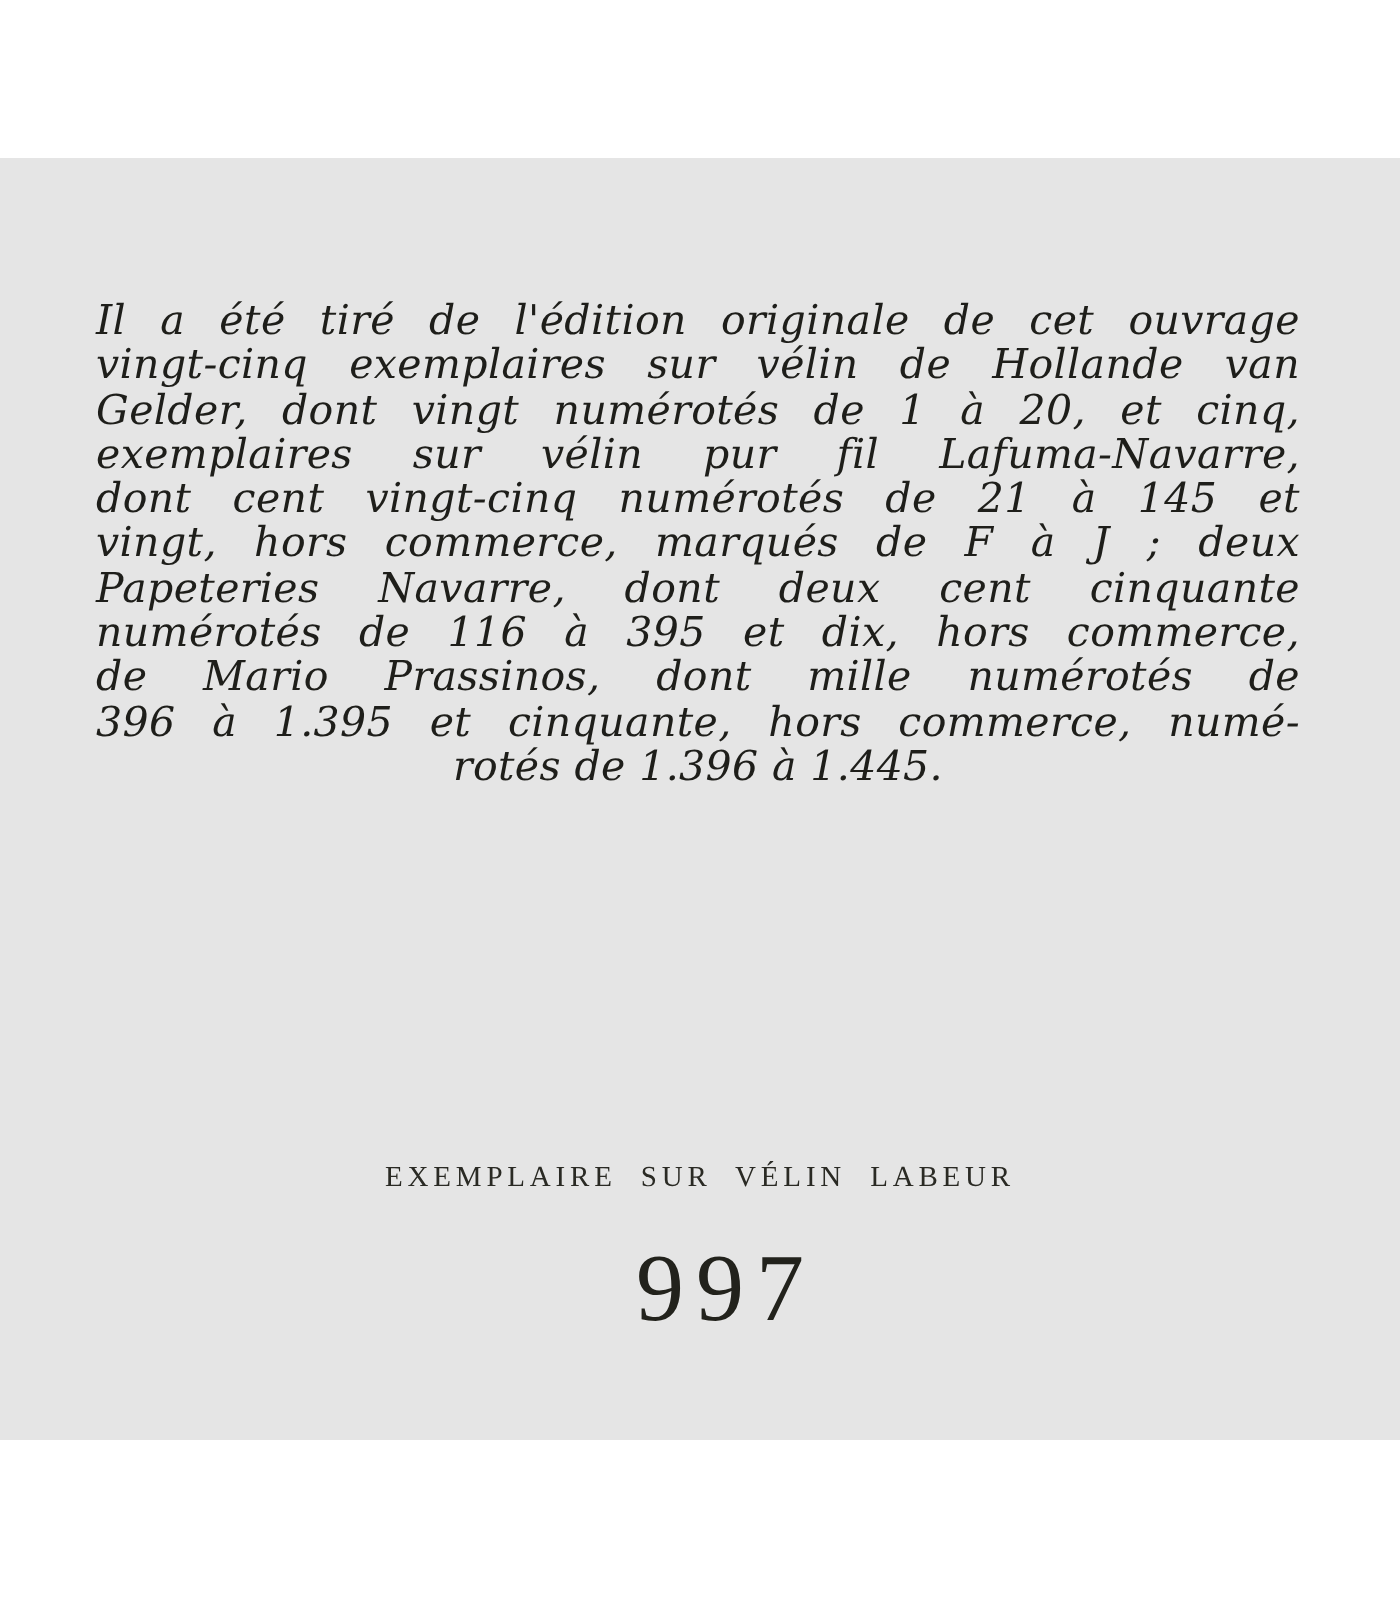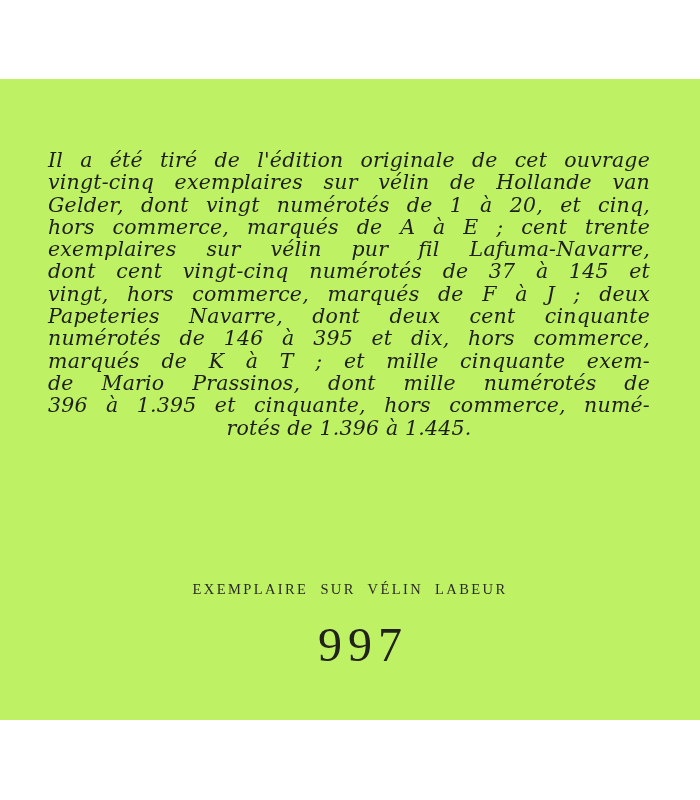--- a/index.html
+++ b/index.html
@@ -12,21 +12,21 @@
       height: 800px;
       position: relative;
       overflow: hidden;
     }
     .page {
       position: absolute;
       left: 0;
       top: 79px;
       width: 700px;
       height: 641px;
-      background: #bef264;
+      background: #e5e5e5;
     }
     .justification {
       position: absolute;
       left: 48px;
       top: 70px;
       width: 602px;
       font-family: "DejaVu Serif", "Liberation Serif", serif;
       font-style: italic;
       font-size: 20.5px;
       color: #1e1e1a;
@@ -70,27 +70,25 @@
     }
   </style>
 </head>
 <body>
 
 <div class="page">
   <div class="justification">
     <span class="line">Il a été tiré de l'édition originale de cet ouvrage</span>
     <span class="line">vingt-cinq exemplaires sur vélin de Hollande van</span>
     <span class="line">Gelder, dont vingt numérotés de 1 à 20, et cinq,</span>
-    <span class="line">hors commerce, marqués de A à E ; cent trente</span>
     <span class="line">exemplaires sur vélin pur fil Lafuma-Navarre,</span>
-    <span class="line">dont cent vingt-cinq numérotés de 37 à 145 et</span>
+    <span class="line">dont cent vingt-cinq numérotés de 21 à 145 et</span>
     <span class="line">vingt, hors commerce, marqués de F à J ; deux</span>
     <span class="line">Papeteries Navarre, dont deux cent cinquante</span>
-    <span class="line">numérotés de 146 à 395 et dix, hors commerce,</span>
-    <span class="line">marqués de K à T ; et mille cinquante exem-</span>
+    <span class="line">numérotés de 116 à 395 et dix, hors commerce,</span>
     <span class="line">de Mario Prassinos, dont mille numérotés de</span>
     <span class="line">396 à 1.395 et cinquante, hors commerce, numé-</span>
     <span class="line last">rotés de 1.396 à 1.445.</span>
   </div>
 
   <div class="copy-label">EXEMPLAIRE SUR VÉLIN LABEUR</div>
   <div class="copy-number">997</div>
 </div>
 
 </body></html>

